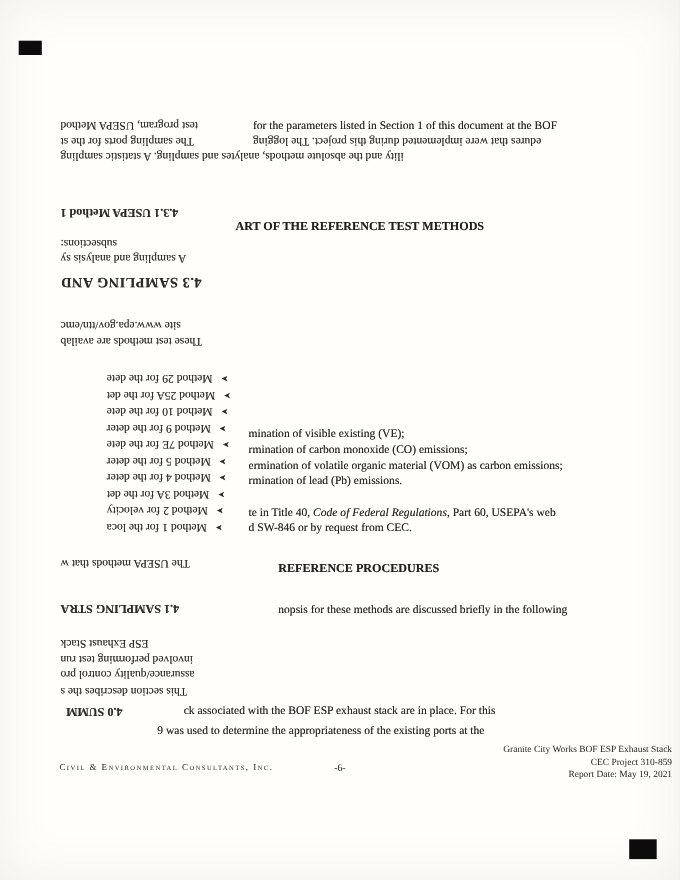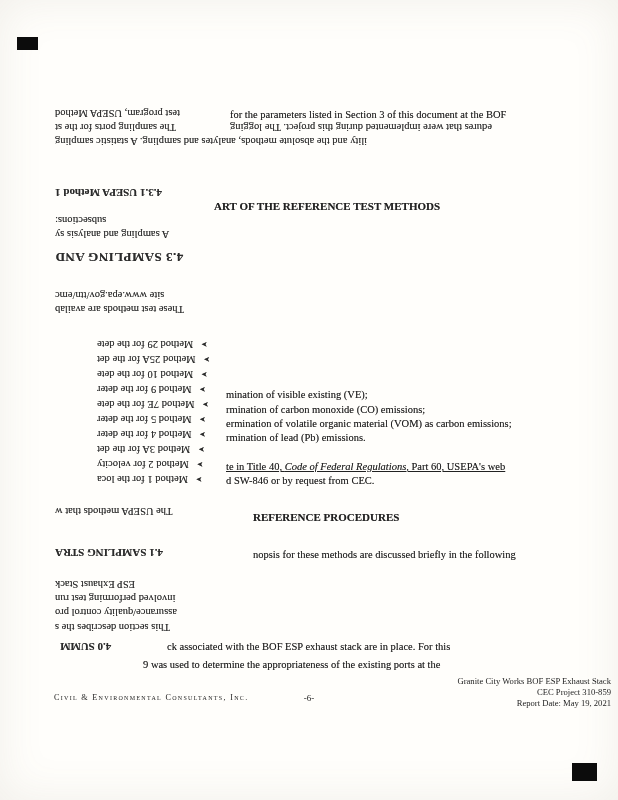--- a/index.html
+++ b/index.html
@@ -78,30 +78,30 @@
   <div class="ln flip" style="left:97px; top:472px;"><span class="blt">➤</span><span>Method 1 for the loca</span></div>
 
   <div class="ln flip" style="left:55px; top:505px;">The USEPA methods that w</div>
   <div class="ln flip b h-md" style="left:55px; top:546px;">4.1      SAMPLING STRA</div>
   <div class="ln flip" style="left:55px; top:578px;">ESP Exhaust Stack</div>
   <div class="ln flip" style="left:55px; top:592px;">involved performing test run</div>
   <div class="ln flip" style="left:55px; top:606px;">assurance/quality control pro</div>
   <div class="ln flip" style="left:55px; top:621px;">This section describes the s</div>
   <div class="ln flip b h-md" style="left:60px; top:640px;">4.0    SUMM</div>
 
-  <div class="ln" style="left:230px; top:108px;">for the parameters listed in Section 3 of this document at the BOF</div>
+  <div class="ln" style="left:230px; top:108px;">for the parameters listed in Section 1 of this document at the BOF</div>
 
   <div class="ln b h-md" style="left:214px; top:200px;">ART OF THE REFERENCE TEST METHODS</div>
 
   <div class="ln" style="left:226px; top:388px;">mination of visible existing (VE);</div>
   <div class="ln" style="left:226px; top:417px;">ermination of volatile organic material (VOM) as carbon emissions;</div>
   <div class="ln" style="left:226px; top:403px;">rmination of carbon monoxide (CO) emissions;</div>
   <div class="ln" style="left:226px; top:431px;">rmination of lead (Pb) emissions.</div>
 
-  <div class="ln" style="left:226px; top:460px;text-decoration:underline;"><span>te in Title 40, </span><span class="it">Code of Federal Regulations</span><span>, Part 60, USEPA's web</span></div>
+  <div class="ln" style="left:226px; top:460px;"><span>te in Title 40, </span><span class="it">Code of Federal Regulations</span><span>, Part 60, USEPA's web</span></div>
   <div class="ln" style="left:226px; top:474px;">d SW-846 or by request from CEC.</div>
 
   <div class="ln b h-md" style="left:253px; top:511px;">REFERENCE PROCEDURES</div>
   <div class="ln" style="left:253px; top:548px;">nopsis for these methods are discussed briefly in the following</div>
 
   <div class="ln" style="left:167px; top:640px;">ck associated with the BOF ESP exhaust stack are in place.  For this</div>
   <div class="ln" style="left:143px; top:658px;">9 was used to determine the appropriateness of the existing ports at the</div>
 
   <div class="footer-left">Civil &amp; Environmental Consultants, Inc.</div>
   <div class="footer-center">-6-</div>

